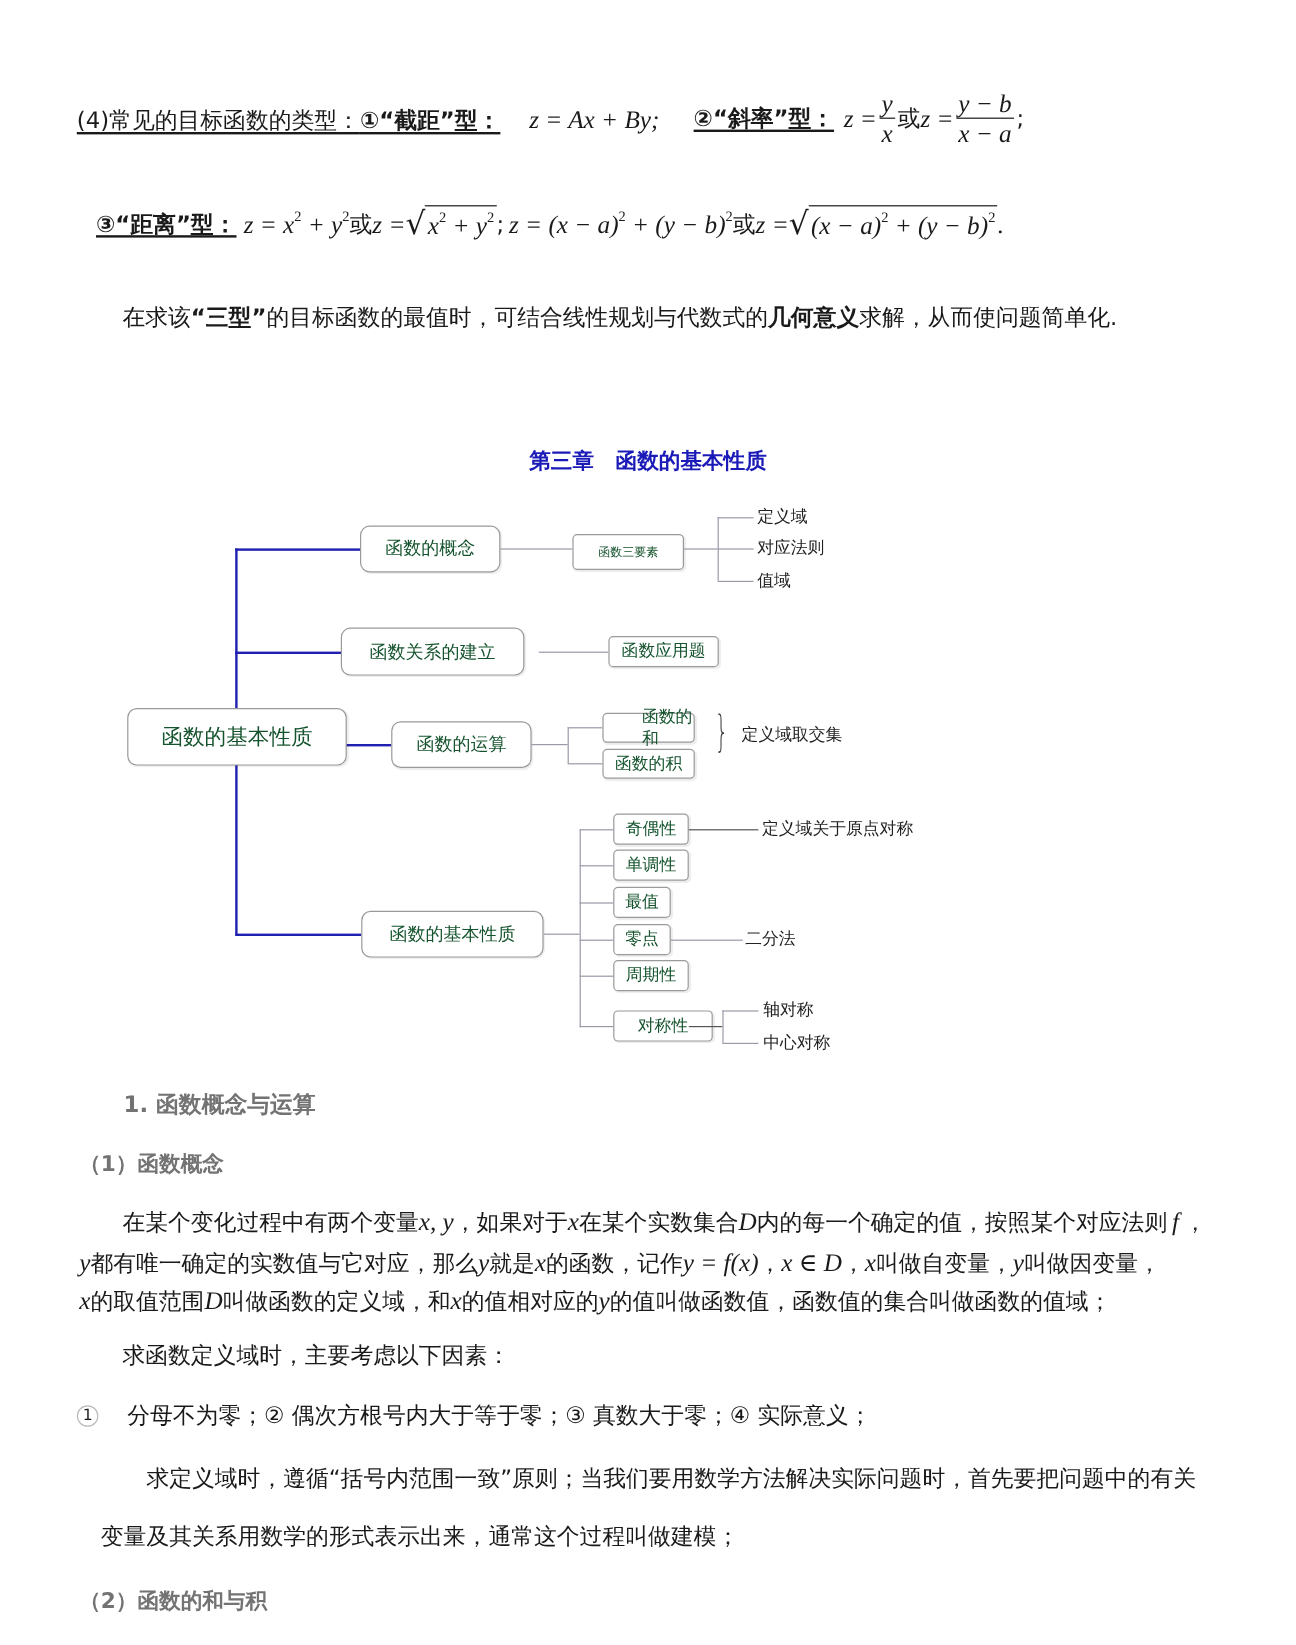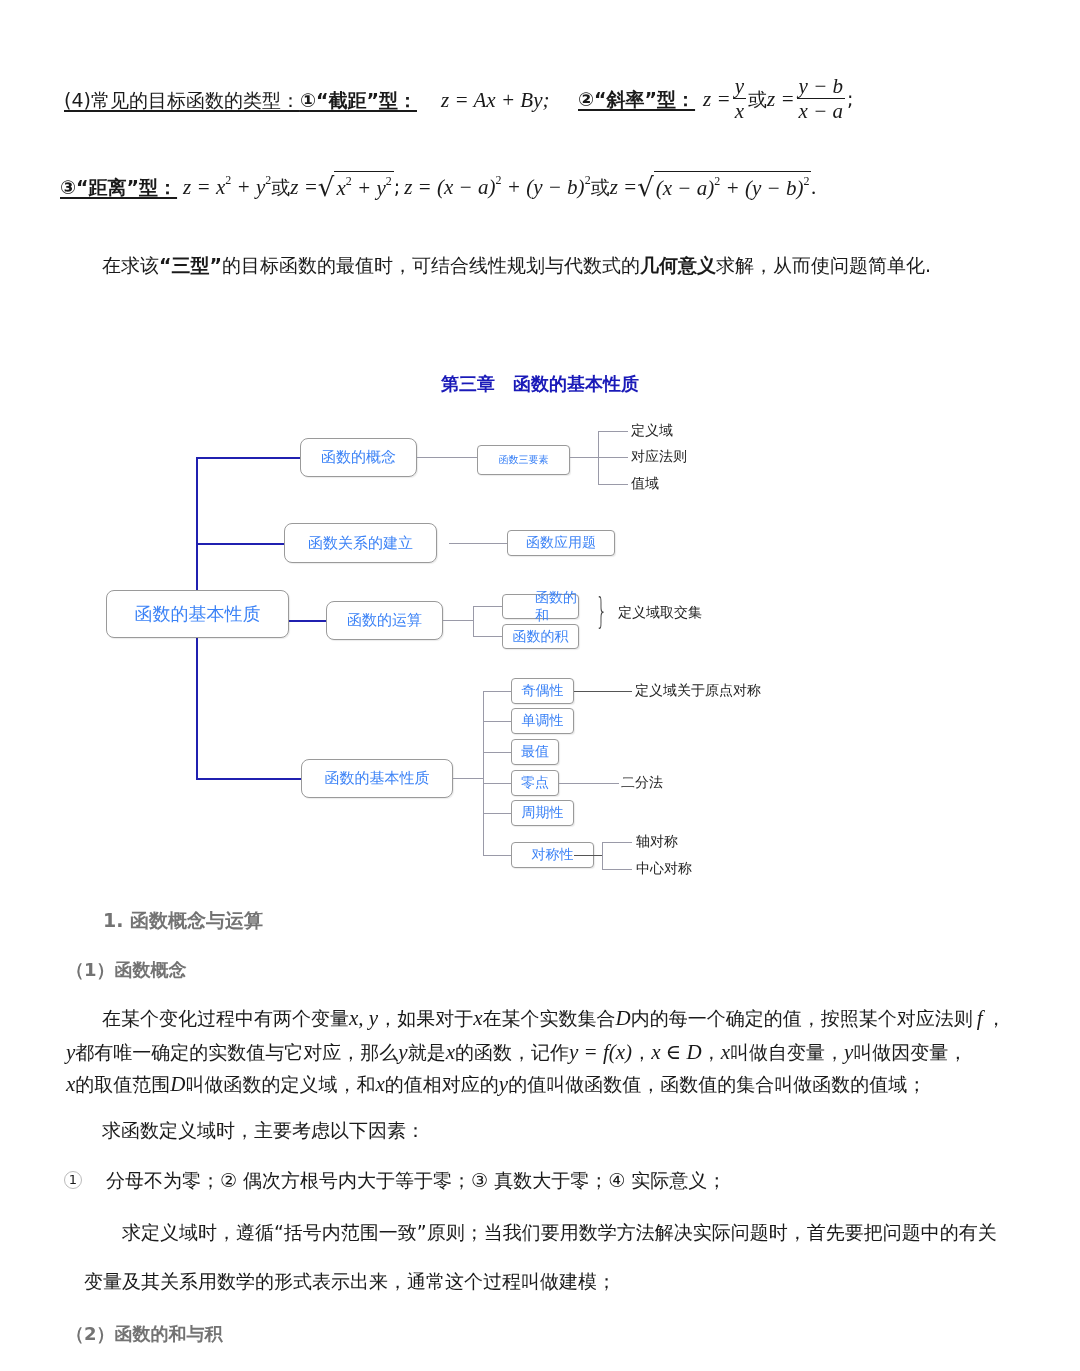--- a/index.html
+++ b/index.html
@@ -11,21 +11,21 @@
   .bold { font-weight: bold; }
   .ul { text-decoration: underline; text-decoration-thickness: 2px; text-underline-offset: 3px; }
   .frac { display: inline-flex; flex-direction: column; align-items: center; vertical-align: middle; margin: 0 2px; }
   .frac .num { border-bottom: 1.3px solid #1a1a1a; padding: 0 2px; line-height: 24px; }
   .frac .den { line-height: 24px; }
   sup { font-size: 12px; position: relative; top: -2px; font-style: normal; }
   .sqrt { display: inline-block; border-top: 1.3px solid #1a1a1a; padding: 0 2px; line-height: 22px; }
   .radical { font-style: normal; font-size: 26px; font-family: "DejaVu Sans", sans-serif; }
   .chap { color: #1a1ab8; font-weight: bold; font-size: 18px; }
   .red { color: #737373; font-weight: bold; font-size: 19px; }
-  .node { position: absolute; border: 1px solid #9a9a9a; border-radius: 8px; background: #fff; font-family: "DejaVu Serif", "Liberation Serif", serif; color: #3b82f6; display: flex; align-items: center; justify-content: center; box-shadow: 1px 1px 1px rgba(0,0,0,0.08); }
+  .node { position: absolute; border: 1px solid #9a9a9a; border-radius: 8px; background: #fff; font-family: "DejaVu Serif", "Liberation Serif", serif; color: #14532d; display: flex; align-items: center; justify-content: center; box-shadow: 1px 1px 1px rgba(0,0,0,0.08); }
   .leaf { position: absolute; font-family: "DejaVu Serif", "Liberation Serif", serif; color: #222; font-size: 14px; white-space: nowrap; }
   .ln { position: absolute; background: #9a9aa8; }
   .bl { position: absolute; background: #2020b0; }
   .circ { display: inline-flex; width: 18px; height: 18px; border-radius: 50%; border: 1px solid #bbb; align-items: center; justify-content: center; font-size: 13px; }
 </style>
 </head>
 <body>
 
 <div class="abs txt" style="left:64px; top:88px;">
   <span class="ul">(4)常见的目标函数的类型：</span><span class="ul bold">①“截距”型：</span>
@@ -41,21 +41,21 @@
   </span>
   <span>或</span>
   <span class="math">z =</span>
   <span class="frac math">
     <span class="num">y − b</span>
     <span class="den">x − a</span>
   </span>
   <span>;</span>
 </div>
 
-<div class="abs txt" style="left:60px; top:170px; display:flex; align-items:flex-end;">
+<div class="abs txt" style="left:80px; top:170px; display:flex; align-items:flex-end;">
   <span class="ul bold">③“距离”型：</span>
   <span class="math" style="margin-left:6px;"><span>z = x</span><sup>2</sup><span> + y</span><sup>2</sup></span>
   <span>或</span>
   <span class="math">z =</span>
   <span class="radical">√</span>
     <span class="sqrt math"><span>x</span><sup>2</sup><span> + y</span><sup>2</sup></span>
   <span>;</span>
   <span class="math" style="margin-left:4px;"><span>z = (x − a)</span><sup>2</sup><span> + (y − b)</span><sup>2</sup></span>
   <span>或</span>
   <span class="math">z =</span>
@@ -87,21 +87,21 @@
   <div class="ln" style="left:598px; top:431px; width:1px; height:53px;"></div>
   <div class="ln" style="left:598px; top:431px; width:30px; height:1px;"></div>
   <div class="ln" style="left:598px; top:457px; width:30px; height:1px;"></div>
   <div class="ln" style="left:598px; top:484px; width:30px; height:1px;"></div>
   <div class="leaf" style="left:631px; top:422px;">定义域</div>
   <div class="leaf" style="left:631px; top:448px;">对应法则</div>
   <div class="leaf" style="left:631px; top:475px;">值域</div>
 
   <div class="node" style="left:284px; top:523px; width:153px; height:40px; font-size:15px;">函数关系的建立</div>
   <div class="ln" style="left:449px; top:543px; width:58px; height:1px;"></div>
-  <div class="node" style="left:507px; top:530px; width:108px; height:26px; font-size:14px; border-radius:4px;">函数应用题</div>
+  <div class="node" style="left:507px; top:530px; width:92px; height:26px; font-size:14px; border-radius:4px;">函数应用题</div>
 
   <div class="node" style="left:326px; top:601px; width:117px; height:39px; font-size:15px;">函数的运算</div>
   <div class="ln" style="left:443px; top:620px; width:30px; height:1px;"></div>
   <div class="ln" style="left:473px; top:606px; width:1px; height:30px;"></div>
   <div class="ln" style="left:473px; top:606px; width:29px; height:1px;"></div>
   <div class="ln" style="left:473px; top:636px; width:29px; height:1px;"></div>
   <div class="node" style="left:502px; top:594px; width:77px; height:25px; font-size:14px; border-radius:4px;padding-left:32px;">函数的和</div>
   <div class="node" style="left:502px; top:624px; width:77px; height:25px; font-size:14px; border-radius:4px;">函数的积</div>
   <div class="abs" style="left:590px; top:590px; font-size:36px; font-weight:200; color:#444; font-family:'DejaVu Sans',sans-serif; transform:scaleX(0.5);">}</div>
   <div class="leaf" style="left:618px; top:604px;">定义域取交集</div>

